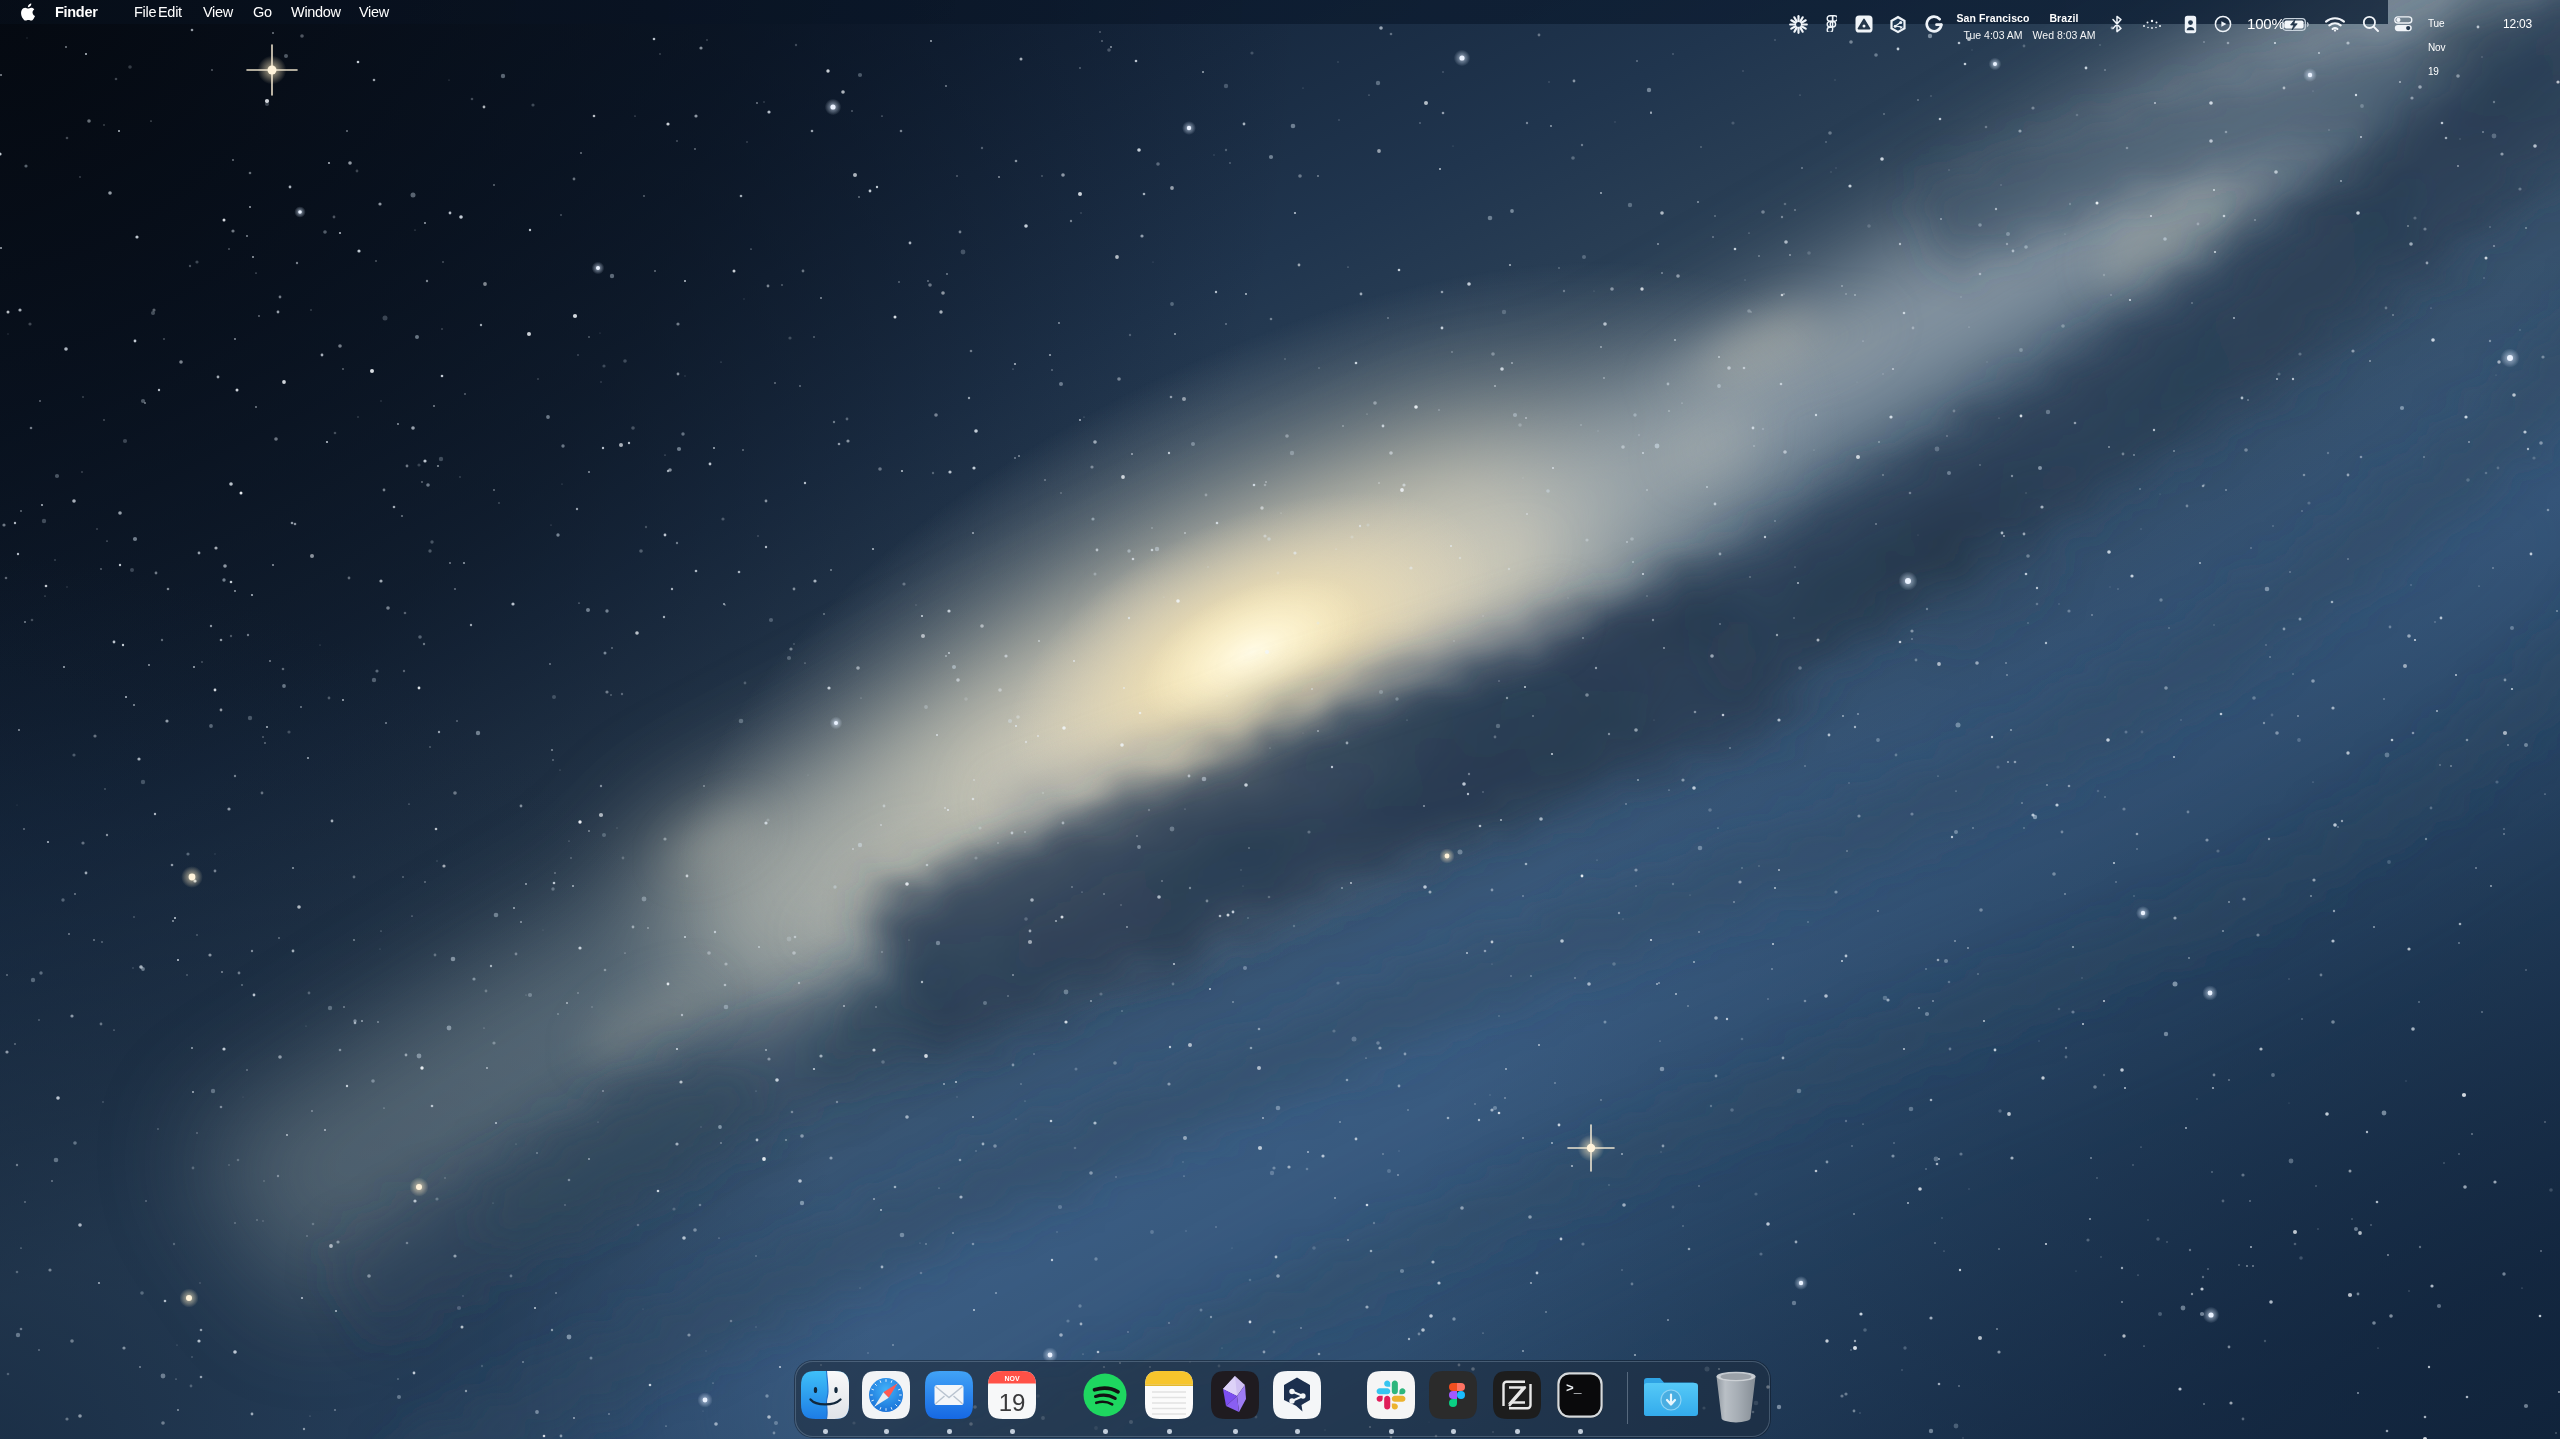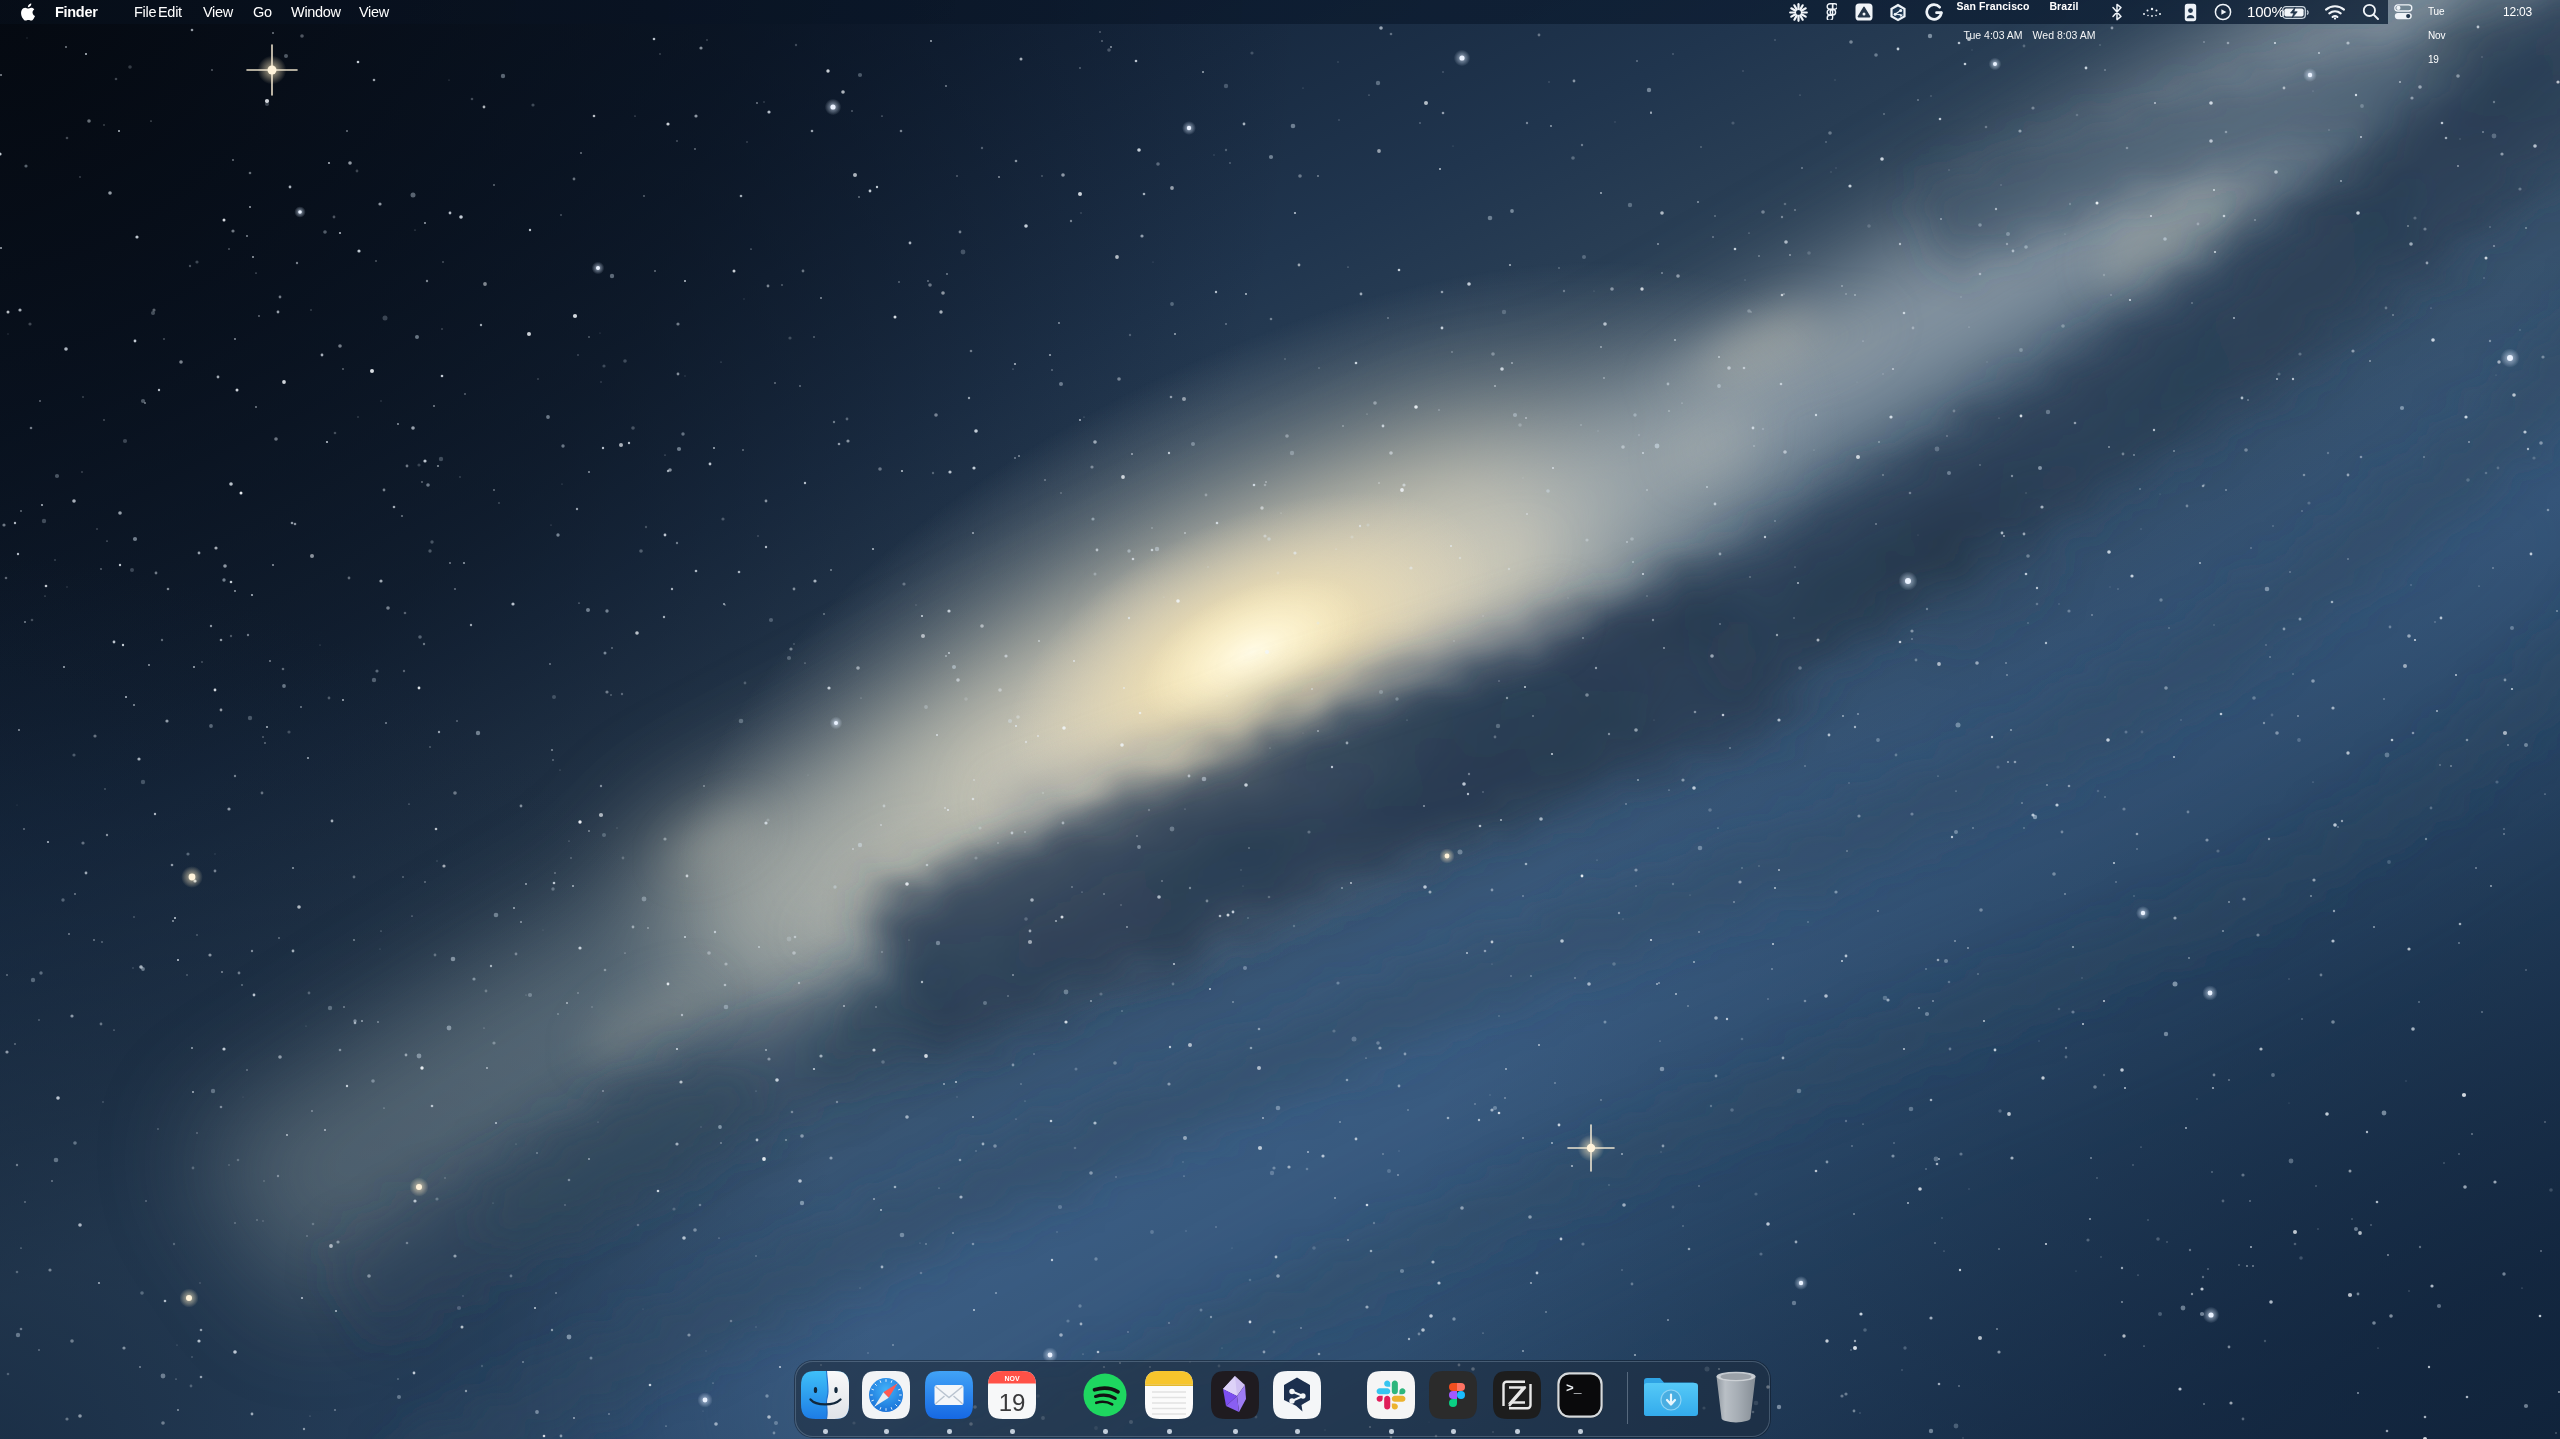--- a/index.html
+++ b/index.html
@@ -2,25 +2,25 @@
 <html><head><meta charset="utf-8">
 <style>
 html,body{margin:0;padding:0;width:2560px;height:1439px;overflow:hidden;background:#0c1a2c;
   font-family:"Liberation Sans",sans-serif;}
 #wp{position:absolute;left:0;top:0;}
 #menubar{position:absolute;left:0;top:0;width:2388px;height:24px;background:linear-gradient(90deg,rgba(7,14,25,0.9) 0%,rgba(9,19,34,0.86) 25%,rgba(13,28,48,0.84) 55%,rgba(16,34,56,0.82) 100%);color:#fff;}
 .mleft{position:absolute;left:0;top:0;height:24px;}
 .apple{position:absolute;left:20px;top:3px;}
 .mi{position:absolute;top:0;line-height:24px;font-size:14.5px;color:#fff;white-space:nowrap;letter-spacing:-0.3px;}
 .mi.b{left:55px;font-weight:bold;}
-.mright{position:absolute;left:0;top:0;width:100%;height:24px;padding-left:36px;}
+.mright{position:absolute;left:0;top:12px;width:100%;height:24px;padding-left:36px;}
 .sic{position:absolute;}
 .city{position:absolute;top:1px;text-align:center;color:#fff;line-height:1.0;}
 .c1{font-size:10.5px;font-weight:bold;letter-spacing:0.1px;}
-.c2{font-size:10.5px;margin-top:18px;opacity:0.95;}
+.c2{font-size:10.5px;margin-top:6px;opacity:0.95;}
 .stxt{position:absolute;top:0;line-height:24px;font-size:15px;color:#fff;letter-spacing:-0.2px;}
 #dock{position:absolute;left:795px;top:1361px;width:975px;height:76px;border-radius:18px;
   background:rgba(28,44,62,0.6);border:1px solid rgba(150,170,190,0.32);
   box-shadow:0 0 0 1px rgba(10,18,28,0.45);box-sizing:border-box;}
 .dicon{position:absolute;}
 .rdot{position:absolute;top:1429px;width:4.5px;height:4.5px;border-radius:50%;background:rgba(222,232,242,0.85);}
 </style></head>
 <body>
 
 <svg id="wp" width="2560" height="1439" viewBox="0 0 2560 1439" preserveAspectRatio="none">

